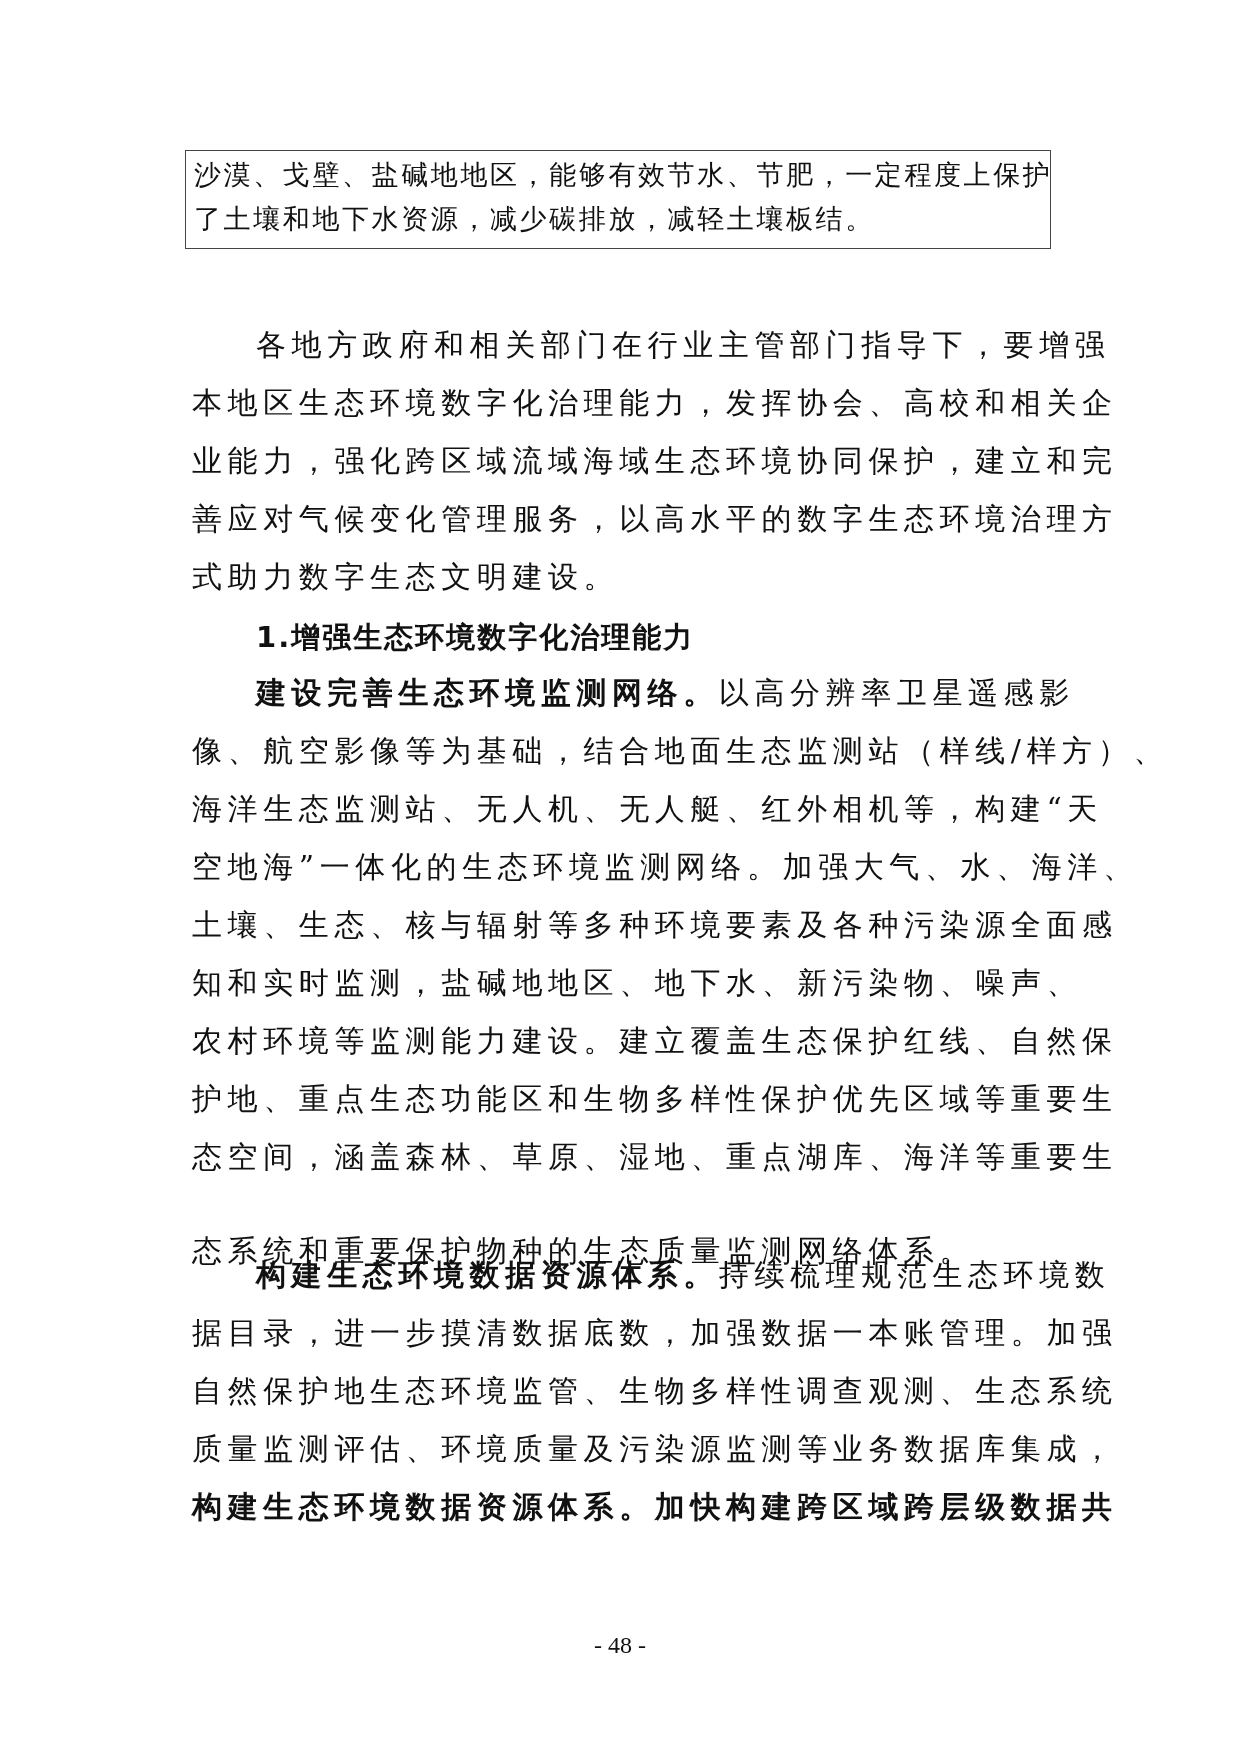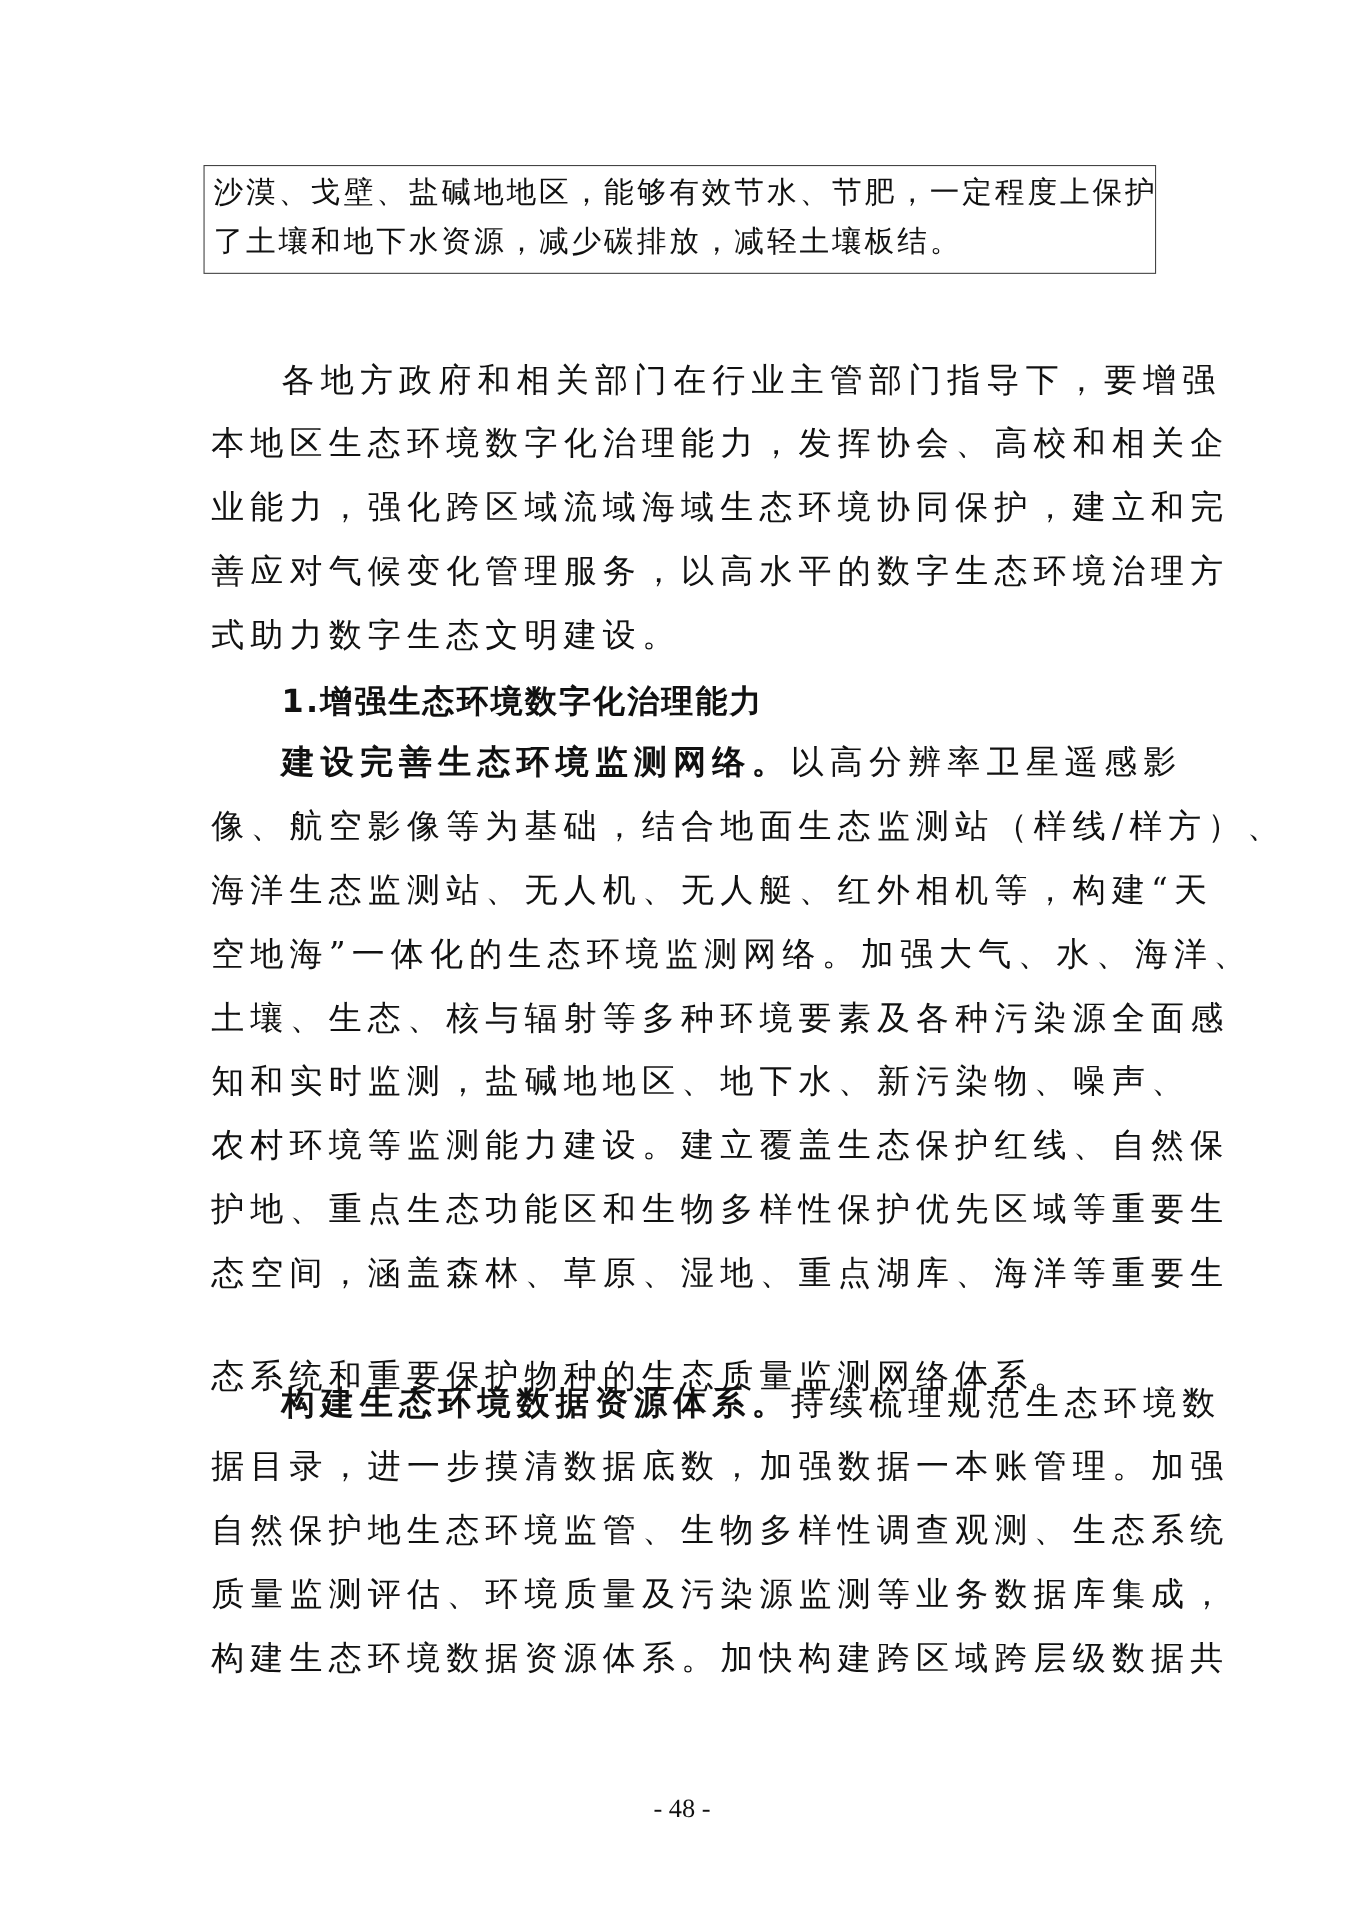--- a/index.html
+++ b/index.html
@@ -47,16 +47,16 @@
   <div class="line" style="top:1079px;">护地、重点生态功能区和生物多样性保护优先区域等重要生</div>
   <div class="line" style="top:1137px;">态空间，涵盖森林、草原、湿地、重点湖库、海洋等重要生</div>
   <div class="line" style="top:1195px;margin-top:36px;">态系统和重要保护物种的生态质量监测网络体系。</div>
 
   <div class="line indent" style="top:1255px;">
     <span class="bold">构建生态环境数据资源体系。</span><span>持续梳理规范生态环境数</span>
   </div>
   <div class="line" style="top:1313px;">据目录，进一步摸清数据底数，加强数据一本账管理。加强</div>
   <div class="line" style="top:1429px;">质量监测评估、环境质量及污染源监测等业务数据库集成，</div>
   <div class="line" style="top:1371px;">自然保护地生态环境监管、生物多样性调查观测、生态系统</div>
-  <div class="line" style="top:1487px;">构建生态环境数据资源体系。加快构建跨区域跨层级数据共</div>
+  <div class="line" style="top:1487px;font-weight:bold;">构建生态环境数据资源体系。加快构建跨区域跨层级数据共</div>
 
   <div class="pagenum">- 48 -</div>
 </div>
 
 </body></html>

